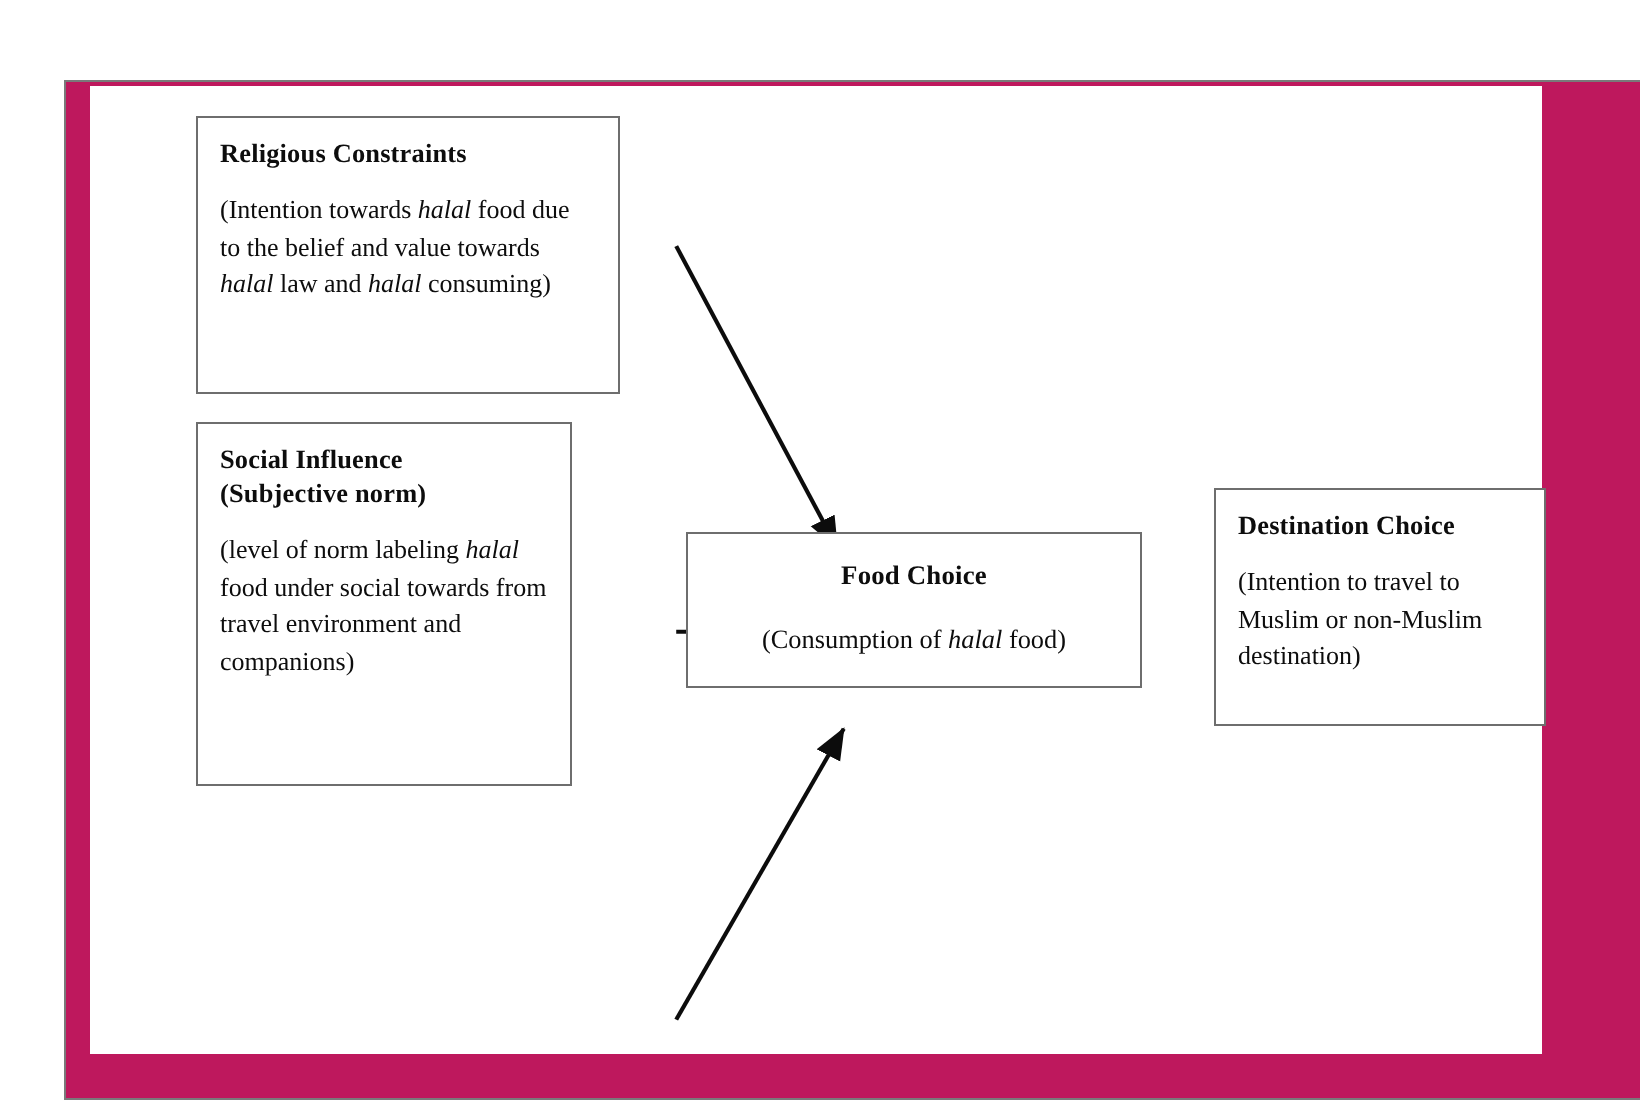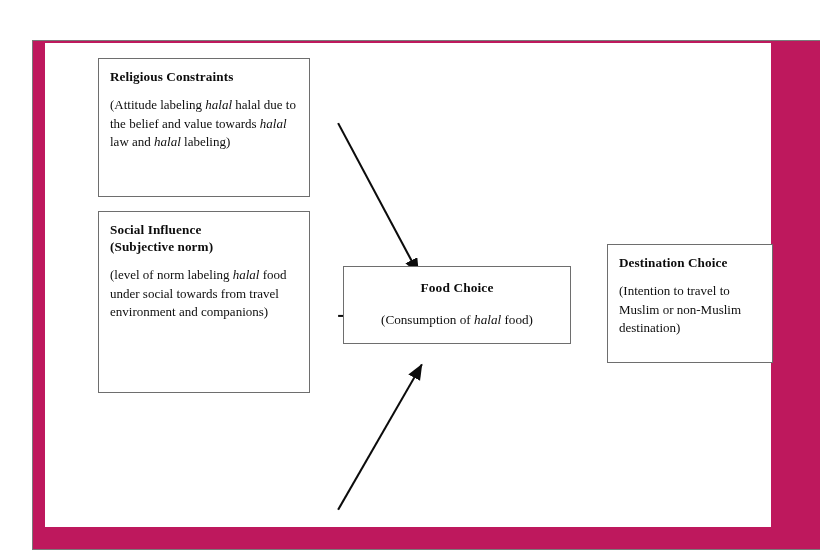--- a/index.html
+++ b/index.html
@@ -91,24 +91,24 @@
 
         <path class="arrow-path" d="M 266 259 L 292 259" marker-end="url(#ah)"></path>
 
         <path class="arrow-path" d="M 266 443 L 342 305" marker-end="url(#ah)"></path>
 
         <path class="arrow-path" d="M 528 259 L 554 259" marker-end="url(#ah)"></path>
       </svg>
 
       <div class="node" style="left:53px;top:15px;width:212px;height:139px;">
         <p class="title">Religious Constraints</p>
-        <p class="body"><span>(Attitude labeling </span><i>halal</i><span> halal due to the belief and value towards </span><i>halal</i><span> law and </span><i>halal</i><span> labeling)</span></p>
+        <p class="body"><span>(Intention towards </span><i>halal</i><span> food due to the belief and value towards </span><i>halal</i><span> law and </span><i>halal</i><span> consuming)</span></p>
       </div>
 
-      <div class="node" style="left:53px;top:168px;width:212px;height:182px;">
+      <div class="node" style="left:53px;top:168px;width:188px;height:182px;">
         <p class="title">
             <span class="t2">Social Influence</span>
             <span class="t2">(Subjective norm)</span>
           </p>
         <p class="body"><span>(level of norm labeling </span><i>halal</i><span> food under social towards from travel environment and companions)</span></p>
       </div>
 
 
       <div class="node center" style="left:298px;top:223px;width:228px;height:78px;">
         <p class="title">Food Choice</p>

